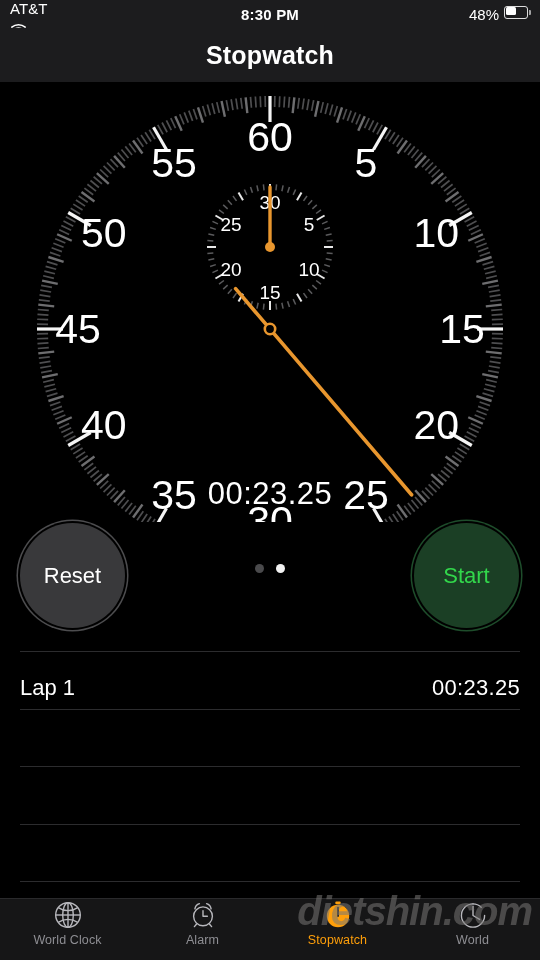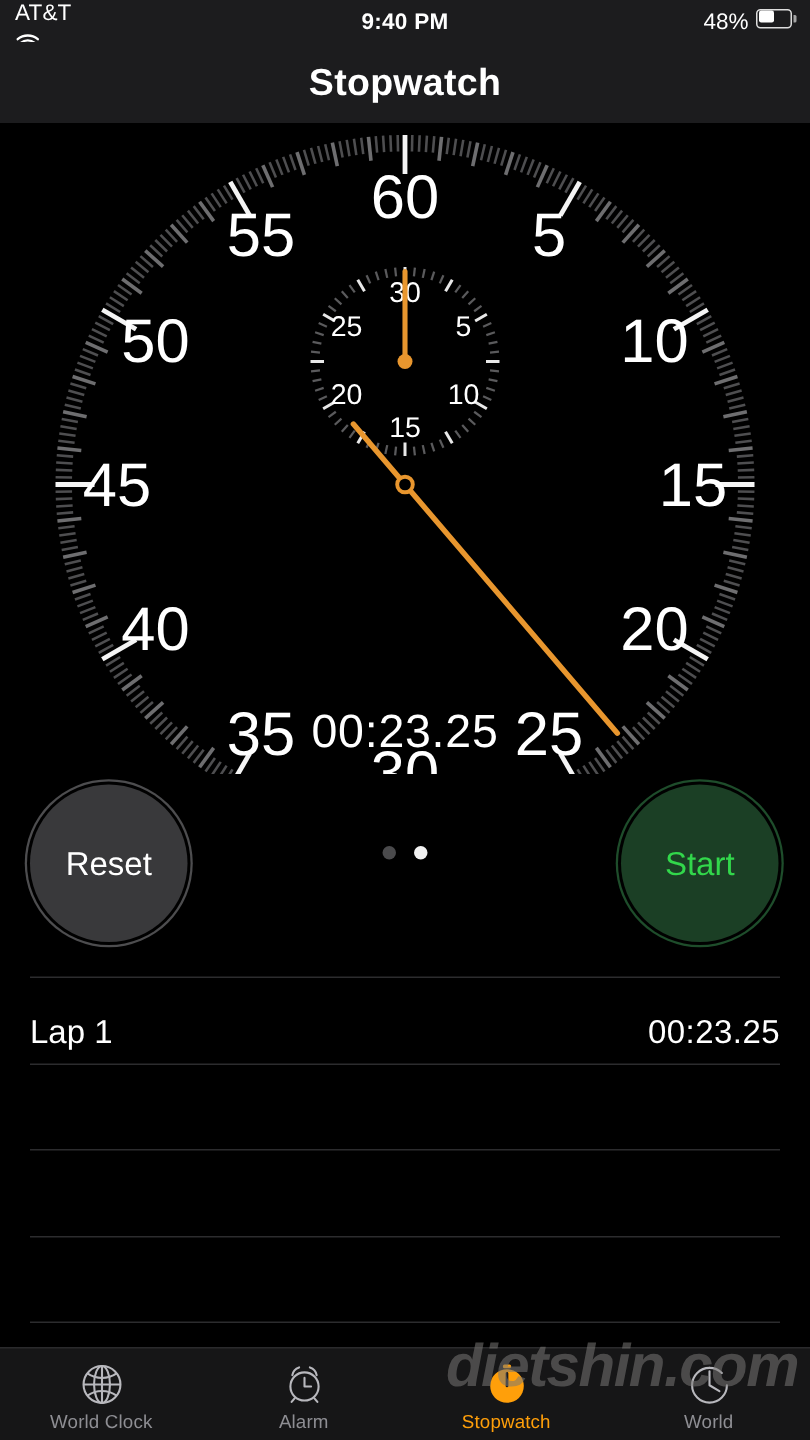--- a/index.html
+++ b/index.html
@@ -39,21 +39,21 @@
   }
 
   
   #nav-bar{
     position:absolute; left:0; top:28px; width:540px; height:54px;
     background:#1c1c1e; display:flex; align-items:center; justify-content:center;
   }
   #nav-title{ font-size:25px; font-weight:600; letter-spacing:.2px; }
 
   
-  #dial-area{ position:absolute; left:0; top:78px; width:449px; height:438px; }
+  #dial-area{ position:absolute; left:0; top:84px; width:449px; height:438px; }
   #dial-svg{ position:absolute; left:0; top:0; }
   #timer-readout{
     position:absolute; left:0; top:392px; width:540px; text-align:center;
     font-size:31px; font-weight:300; letter-spacing:.5px; color:#fff;
   }
 
   
   #controls{ position:absolute; left:0; top:520px; width:540px; height:110px; }
   .ctl-btn{
     position:absolute; top:3px; width:105px; height:105px; border-radius:50%;
@@ -83,21 +83,21 @@
     display:flex; align-items:center; justify-content:space-between;margin-top:8px;
   }
   .lap-name{ font-size:22px; color:#fff; }
   .lap-time{ font-size:22px; color:#fff; font-weight:300; letter-spacing:.3px; }
 
   
   #tab-bar{
     position:absolute; left:0; bottom:0; width:540px; height:62px;
     background:#161617; border-top:1px solid #2a2a2c;
     display:flex; align-items:flex-start; justify-content:space-around;
-    padding-top:8px;
+    padding-top:0;
   }
   .tab-item{
     width:108px; display:flex; flex-direction:column; align-items:center;
     gap:3px; cursor:pointer; user-select:none;
   }
   .tab-icon{ height:31px; display:flex; align-items:center; justify-content:center; }
   .tab-label{ font-size:12.5px; color:#8e8e93; letter-spacing:.1px; }
   .tab-item.active .tab-label{ color:#ff9f0a; }
 
   
@@ -122,21 +122,21 @@
       </span>
     <span id="carrier">AT&amp;T</span>
     <span id="wifi-icon">
       <svg width="17" height="13" viewBox="0 0 17 13">
         <path d="M8.5 11.6 L5.9 8.5 a4.2 4.2 0 0 1 5.2 0 Z" fill="#fff"></path>
         <path d="M3.9 6.6 a7.2 7.2 0 0 1 9.2 0" stroke="#fff" stroke-width="1.6" fill="none" stroke-linecap="round"></path>
         <path d="M1.8 4.1 a10.6 10.6 0 0 1 13.4 0" stroke="#fff" stroke-width="1.6" fill="none" stroke-linecap="round"></path>
       </svg>
     </span>
   </div>
-  <div id="status-time">9:40 PM</div>
+  <div id="status-time">8:30 PM</div>
   <div id="status-right">
     <span id="battery-pct">48%</span>
     <span id="battery-icon">
       <span class="batt-body"></span>
       <span class="batt-fill" id="batt-fill" style="width: 10px;"></span>
       <span class="batt-cap"></span>
     </span>
   </div>
 </div>
 

